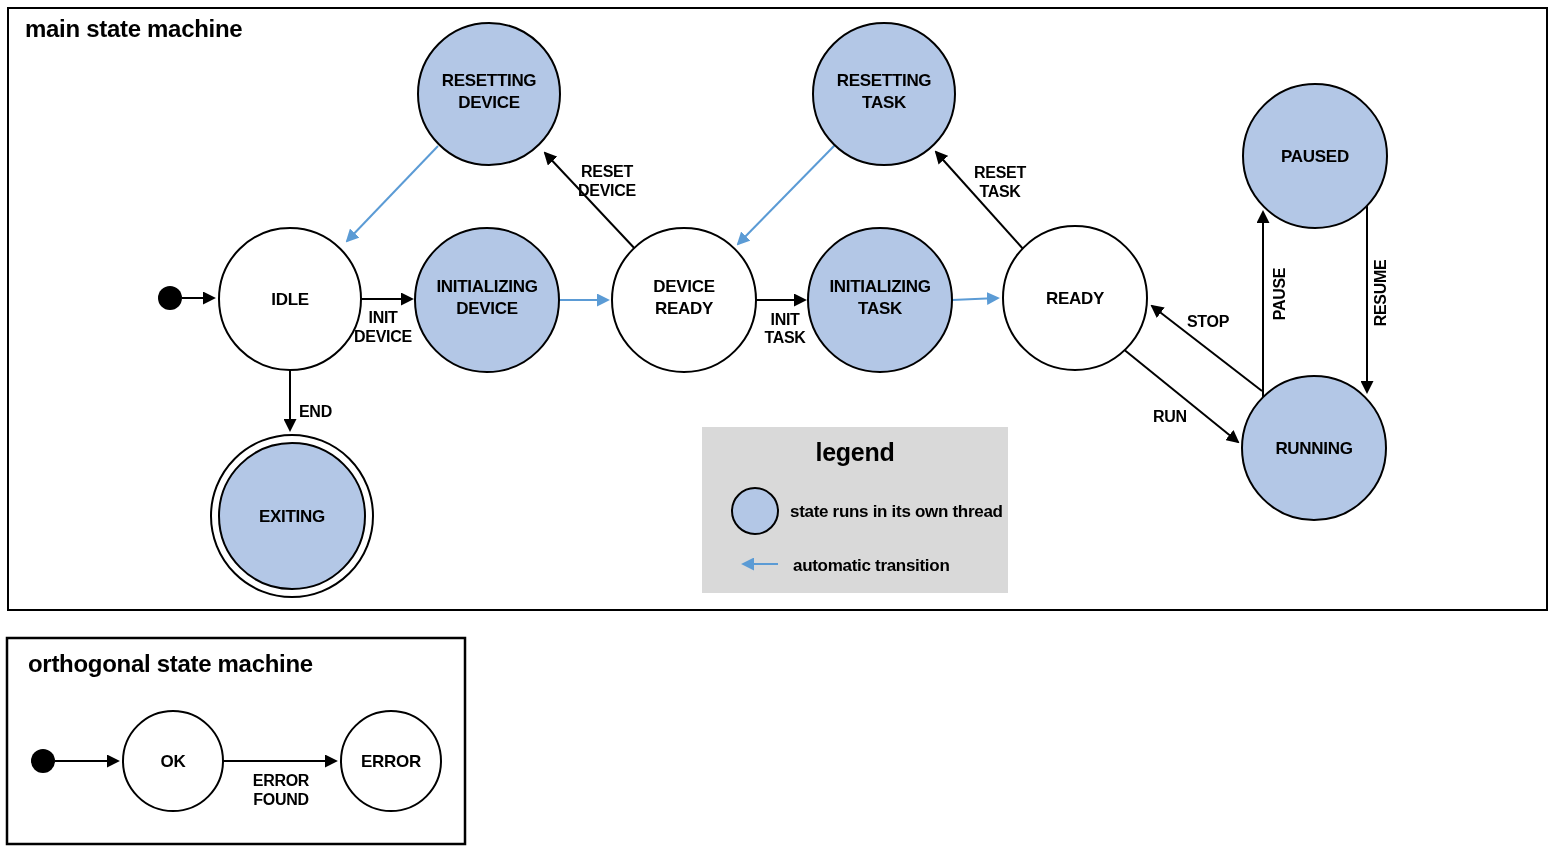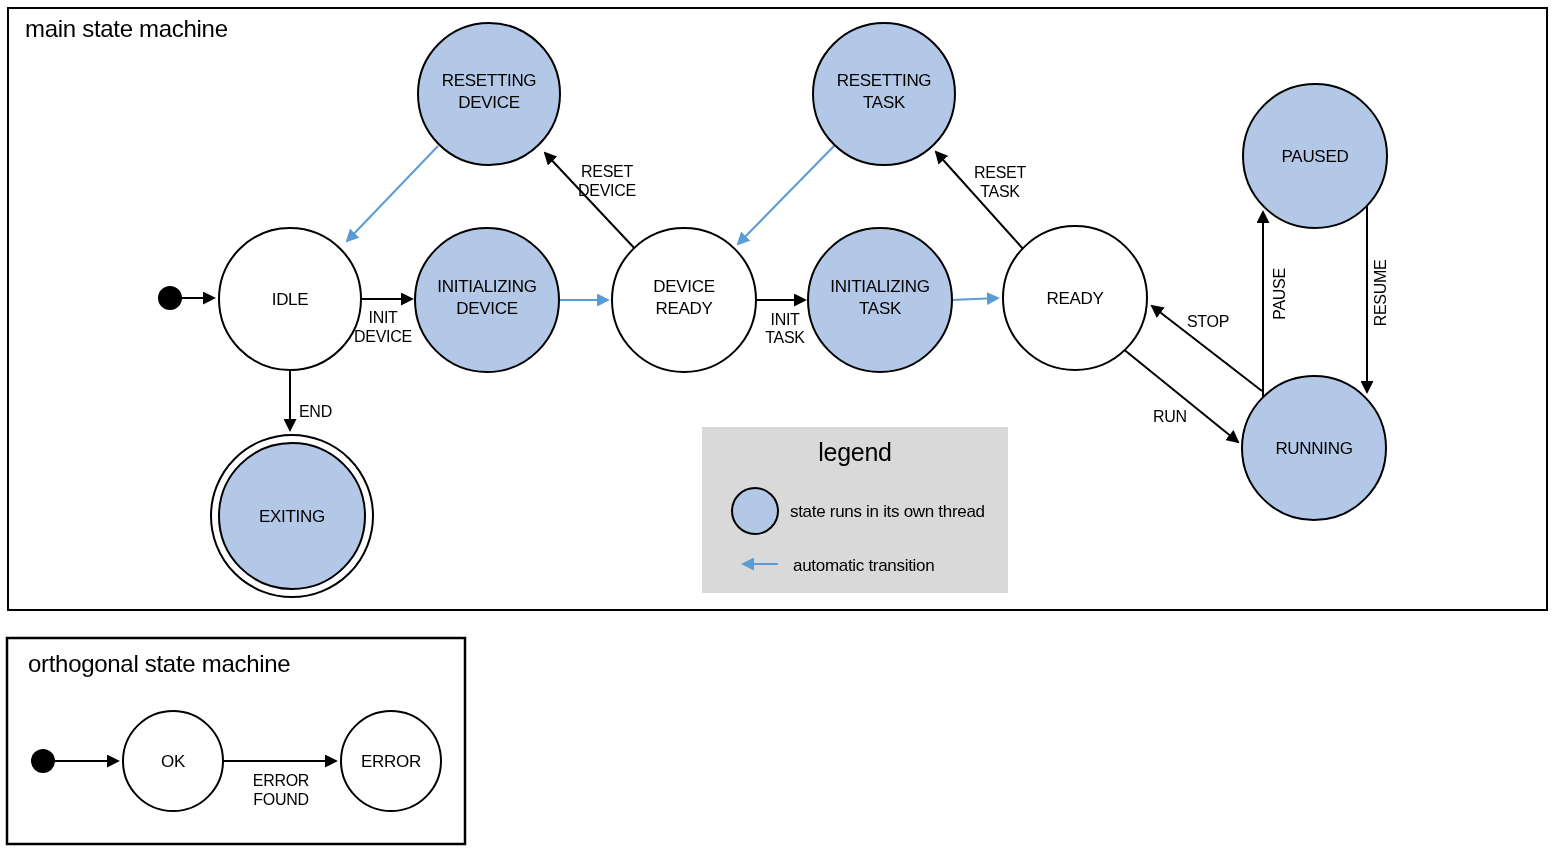--- a/index.html
+++ b/index.html
@@ -1,20 +1,21 @@
 <!DOCTYPE html>
 <html><head>
 <meta charset="utf-8">
 <style>
   html,body{margin:0;padding:0;background:#ffffff;}
   .canvas{
     position:relative;
     width:1555px;height:852px;
     background:#ffffff;
     font-family:"Liberation Sans", sans-serif;
+    font-weight:bold;
   }
   svg text{
     fill:#000000;
     font-family:"Liberation Sans", sans-serif;
     letter-spacing:-0.3px;
   }
   .frame-title{font-size:24px;}
   .state-label{font-size:17px;text-anchor:middle;}
   .trans-label{font-size:16px;text-anchor:middle;}
   .trans-label-start{font-size:16px;text-anchor:start;}

